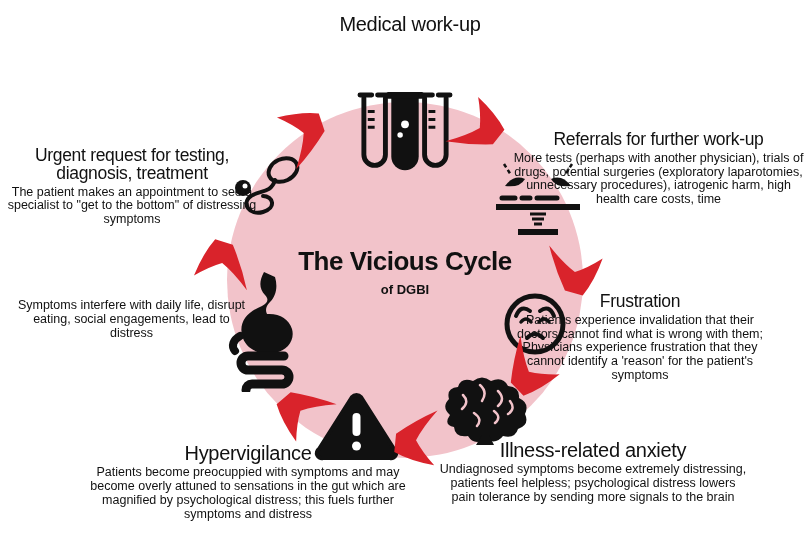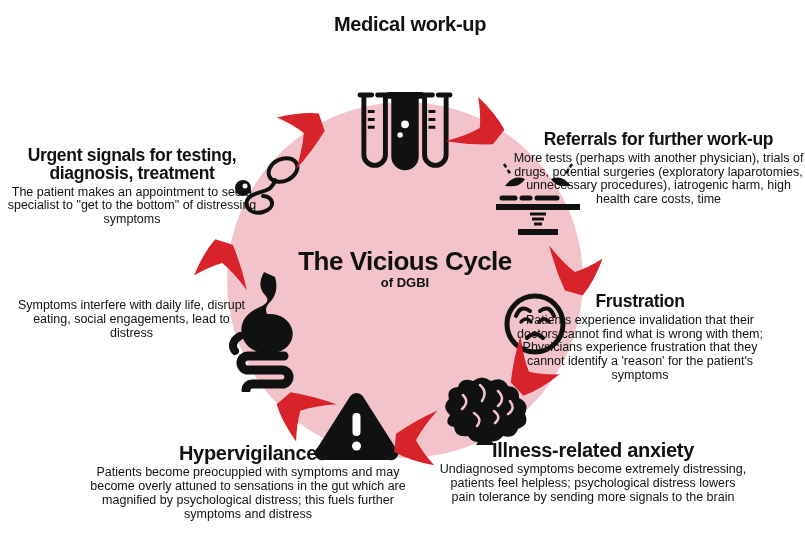--- a/index.html
+++ b/index.html
@@ -9,24 +9,24 @@
     --color-background:#ffffff;
   }
   *{margin:0;padding:0;box-sizing:border-box;}
   body{background:var(--color-background);font-family:"Liberation Sans",sans-serif;color:var(--color-ink);}
   .canvas{position:relative;width:805px;height:540px;background:var(--color-background);overflow:hidden;}
 
   .circle{position:absolute;left:227px;top:102px;width:356px;height:356px;border-radius:50%;background:var(--color-circle);}
 
   .center-text{position:absolute;left:255px;top:248px;width:300px;text-align:center;}
   .center-title{font-weight:bold;font-size:26px;letter-spacing:-0.5px;line-height:1.0;}
-  .center-subtitle{font-weight:bold;font-size:13px;margin-top:1px;}
+  .center-subtitle{font-weight:bold;font-size:13px;margin-top:8px;}
 
   .stage{position:absolute;text-align:center;}
-  .stage h2{font-weight:bold;line-height:1.02;white-space:pre-line;letter-spacing:-0.3px;}
+  .stage h2{font-weight:normal;line-height:1.02;white-space:pre-line;letter-spacing:-0.3px;}
   .stage p{font-size:12.5px;line-height:1.1;margin-top:3px;}
   .t-lg h2{font-size:20px;}
   .t-md h2{font-size:17.5px;}
 
   .s-medical{left:232px;top:14px;width:356px;}
   .s-medical p{max-width:346px;margin-left:auto;margin-right:auto;}
   .s-referrals{left:512px;top:131px;width:293px;}
   .s-frustration{left:512px;top:293px;width:256px;}
   .s-illness{left:438px;top:440px;width:310px;}
   .s-hyper{left:83px;top:443px;width:330px;}
@@ -90,21 +90,21 @@
   <div class="stage t-lg s-hyper">
     <h2>Hypervigilance</h2>
     <p>Patients become preocuppied with symptoms and may become overly attuned to sensations in the gut which are magnified by psychological distress; this fuels further symptoms and distress</p>
   </div>
 
   <div class="stage t-md s-gi">
     <p>Symptoms interfere with daily life, disrupt eating, social engagements, lead to distress</p>
   </div>
 
   <div class="stage t-md s-urgent">
-    <h2>Urgent signals for testing,
+    <h2>Urgent request for testing,
 diagnosis, treatment</h2>
     <p>The patient makes an appointment to see a specialist to "get to the bottom" of distressing symptoms</p>
   </div>
 
   <div class="icon i-tubes">
     <svg width="118" height="93" viewBox="0 0 120 95">
       <path class="ink" d="M46,4 h28 v62 a14,14 0 0 1 -28,0 Z"></path>
       <rect class="ink" x="41" y="0" width="38" height="7" rx="2"></rect>
       <circle cx="60" cy="33" r="4" fill="#ffffff"></circle>
       <circle cx="55" cy="44" r="2.8" fill="#ffffff"></circle>

